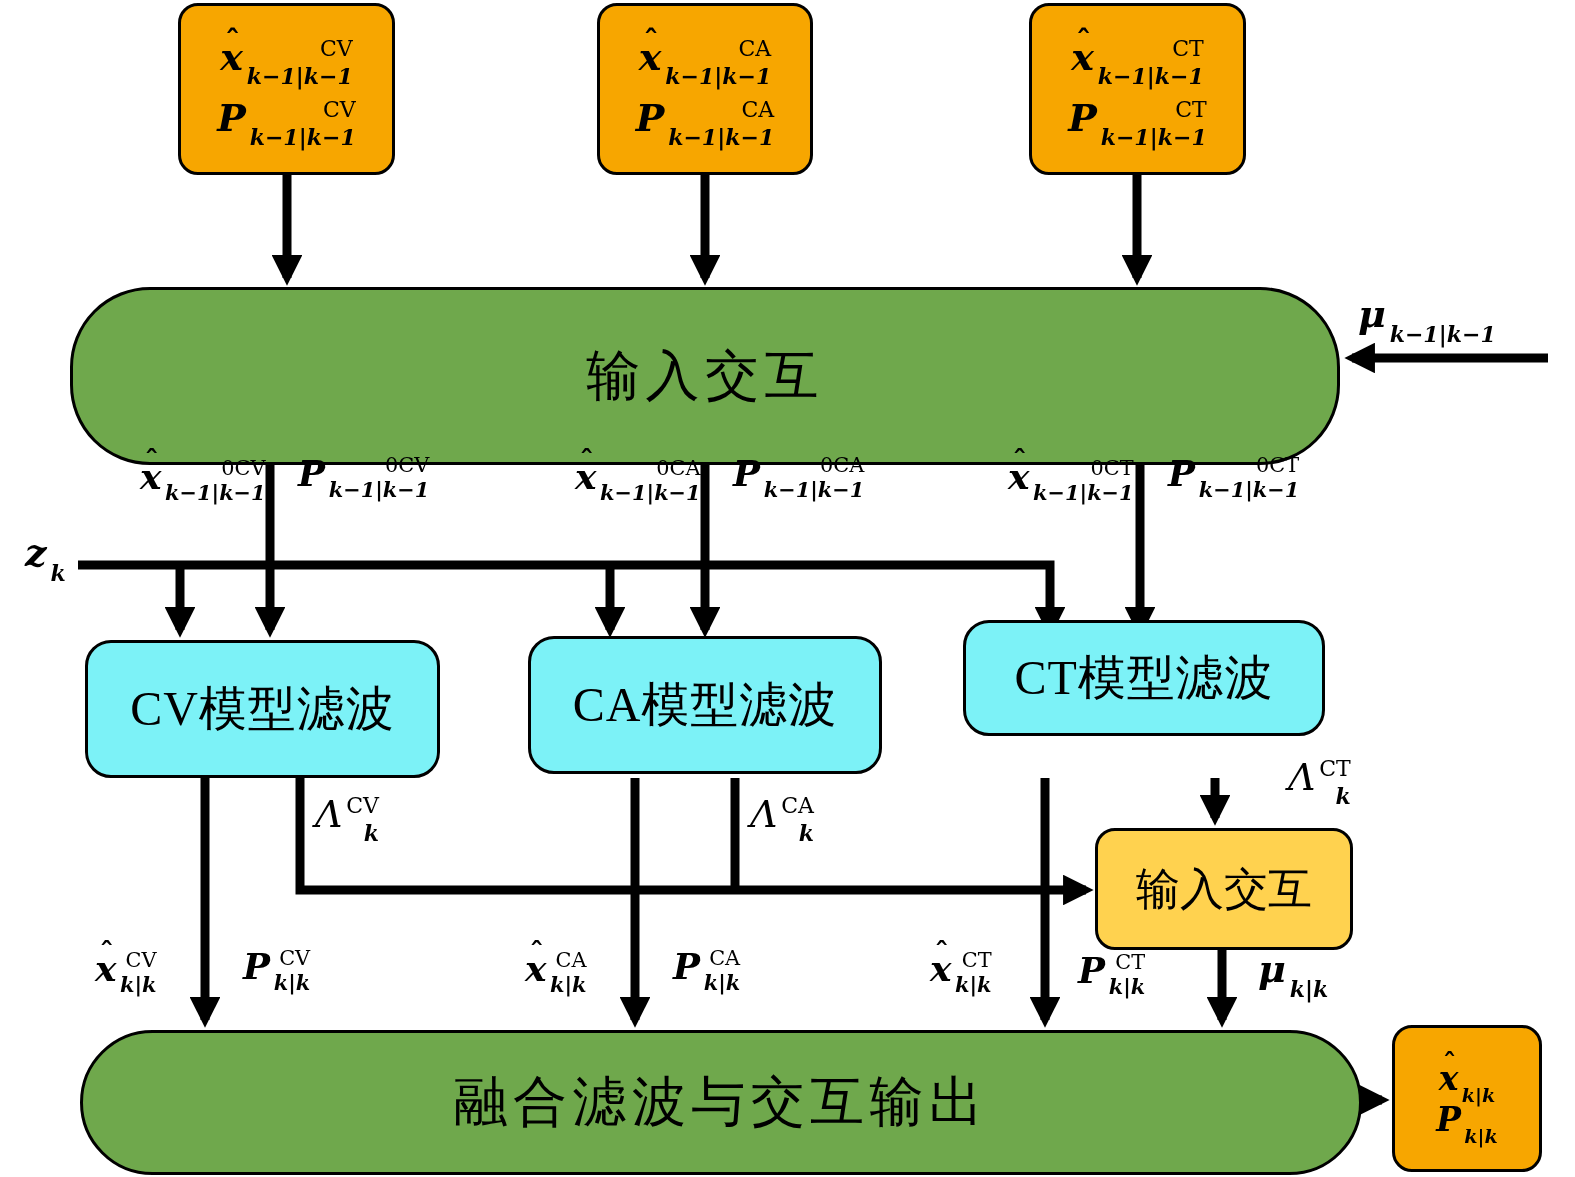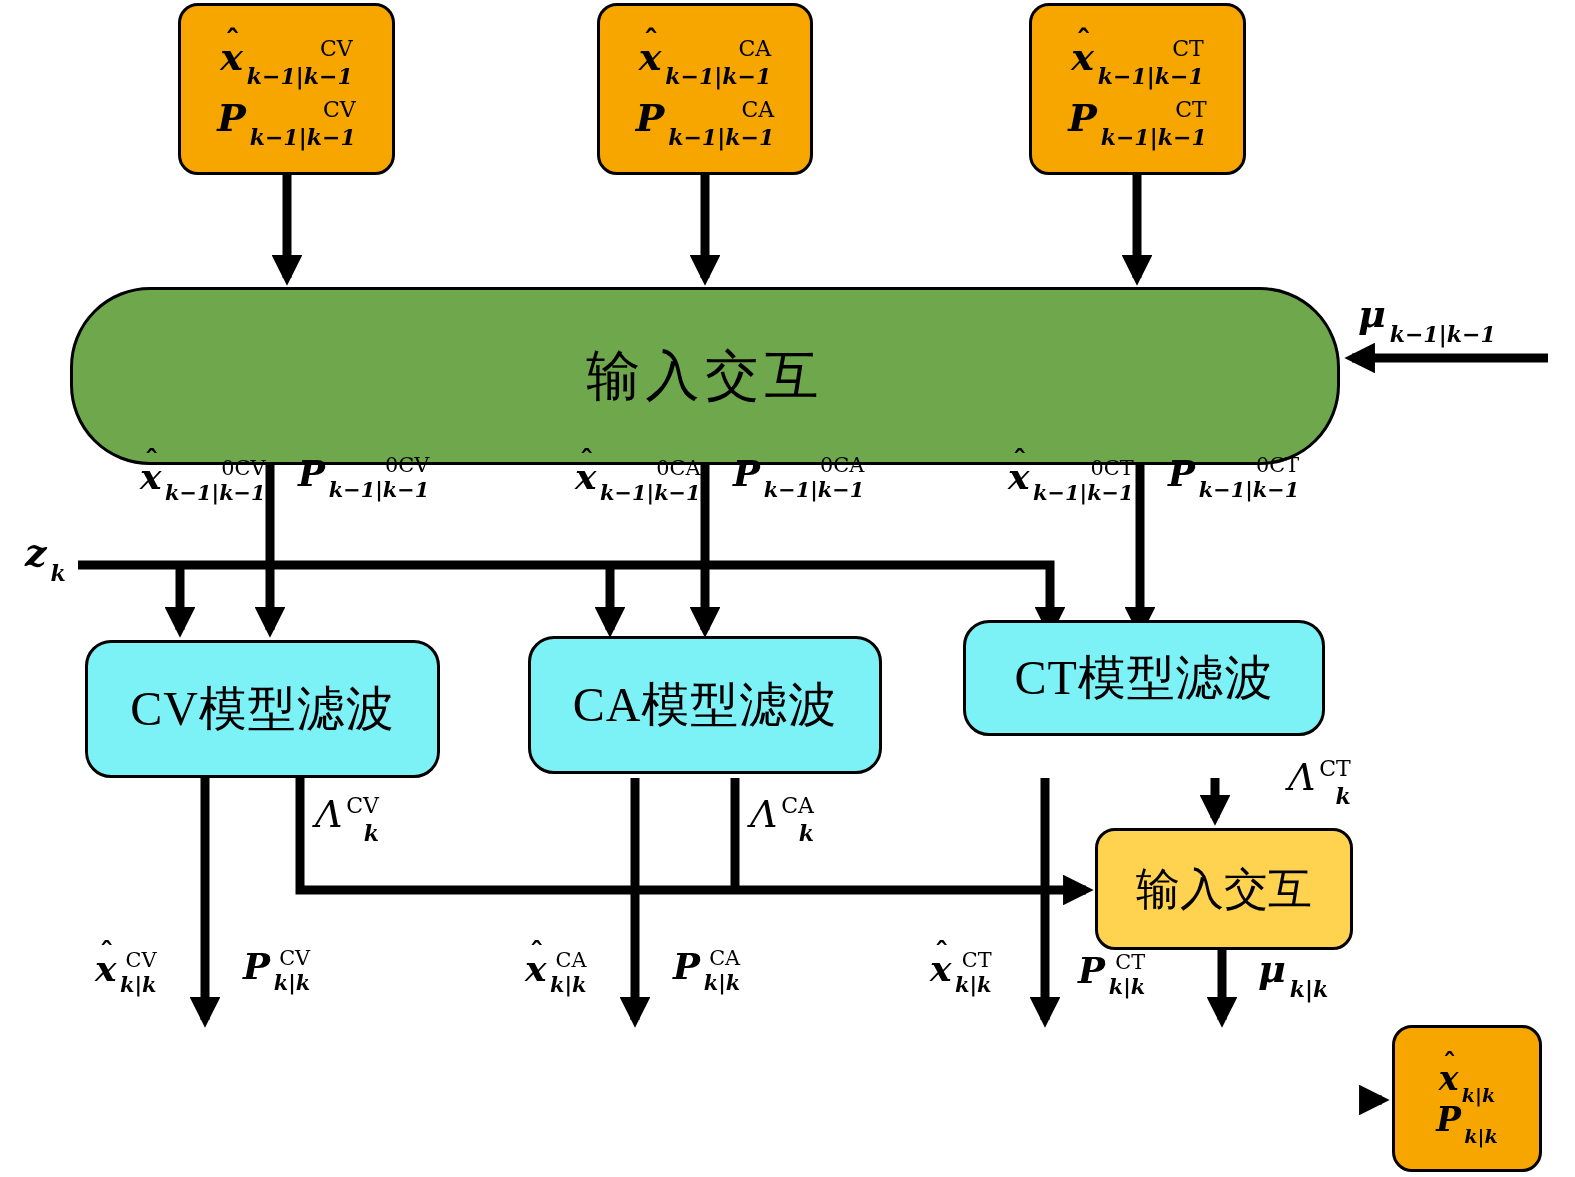--- a/index.html
+++ b/index.html
@@ -247,20 +247,23 @@
         <span class="sub">k|k</span>
       </span>
     </div>
   <div class="flabel fs38 math" style="left:1258px;top:950px;">
       <span class="base">μ</span>
       <span class="scripts subonly">
         <span class="sub">k|k</span>
       </span>
     </div>
 
+  <div class="node bar" style="left:80px;top:1030px;width:1282px;height:145px;">
+    <span class="bar-text">融合滤波与交互输出</span>
+  </div>
 
   <div class="node out-box" style="left:1392px;top:1025px;width:150px;height:147px;">
     <div class="math">
         <span class="base">x<span class="hat">ˆ</span></span>
         <span class="scripts subonly">
           <span class="sub">k|k</span>
         </span>
       </div>
     <div class="math">
         <span class="base">P</span>

